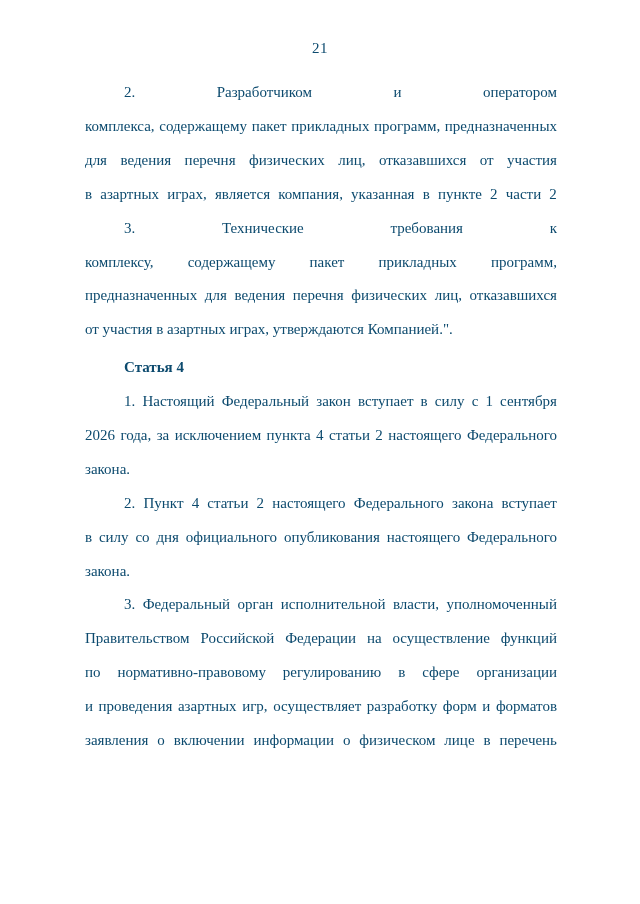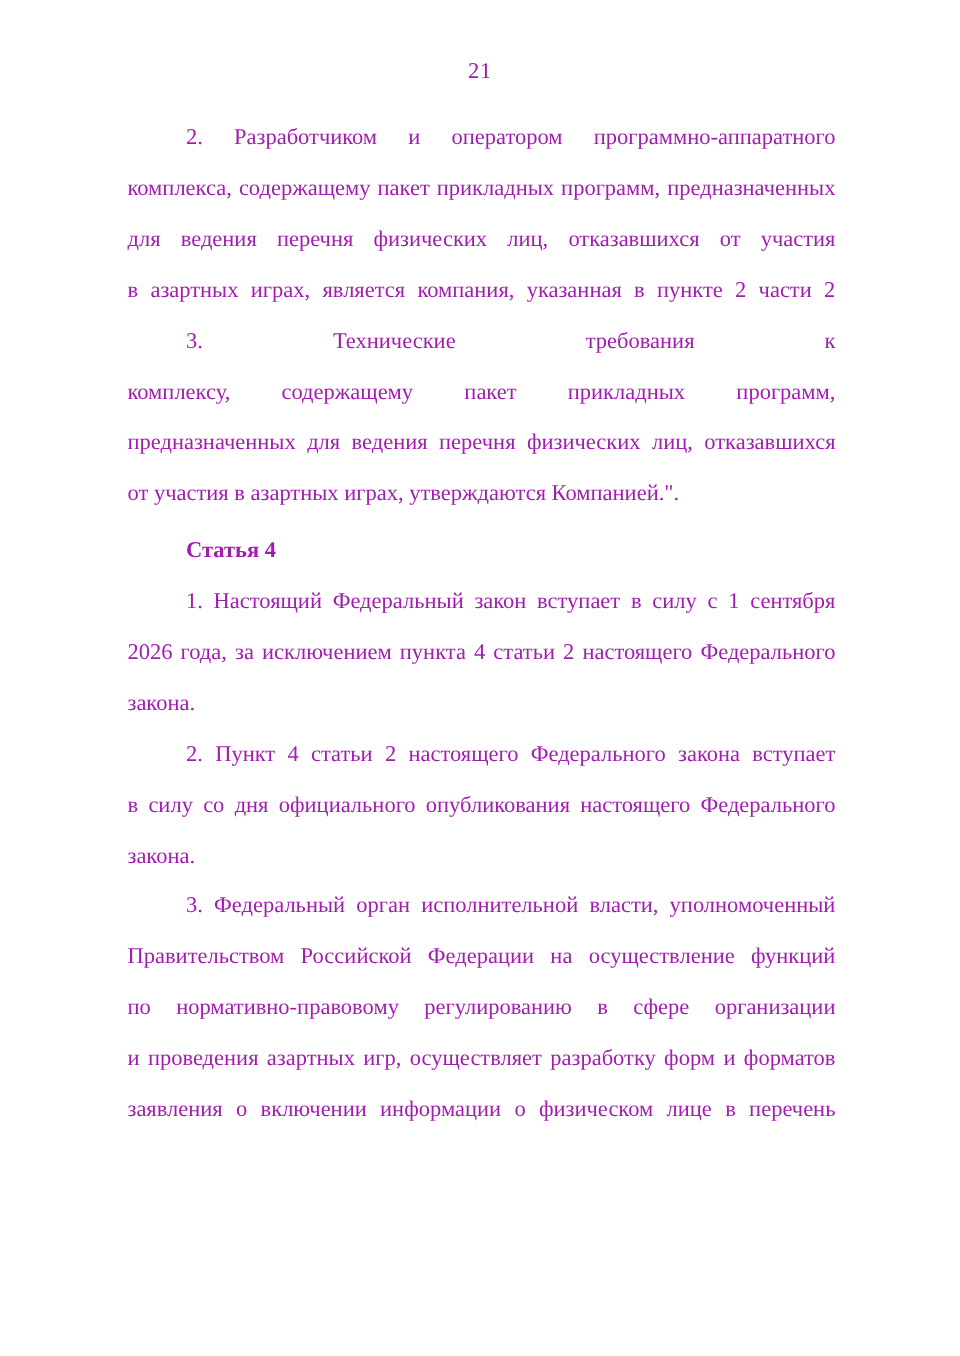--- a/index.html
+++ b/index.html
@@ -8,21 +8,21 @@
     padding: 0;
     background: #ffffff;
   }
   .page {
     position: relative;
     width: 640px;
     height: 904px;
     background: #ffffff;
     overflow: hidden;
     font-family: "Liberation Serif", "DejaVu Serif", serif;
-    color: #a21caf;
+    color: #0c4a6e;
     font-size: 15px;
   }
   .page-number {
     position: absolute;
     top: 40px;
     left: 0;
     right: 0;
     text-align: center;
     font-size: 15px;
     letter-spacing: 0.5px;
@@ -54,21 +54,20 @@
 
 <div class="page">
   <div class="page-number">21</div>
   <div class="doc-body">
       <div class="block paragraph">
         <div class="line just indent">
           <span>2.</span>
           <span>Разработчиком</span>
           <span>и</span>
           <span>оператором</span>
-          <span>программно-аппаратного</span>
         </div>
         <div class="line just">
           <span>комплекса,</span>
           <span>содержащему</span>
           <span>пакет</span>
           <span>прикладных</span>
           <span>программ,</span>
           <span>предназначенных</span>
         </div>
         <div class="line just">

